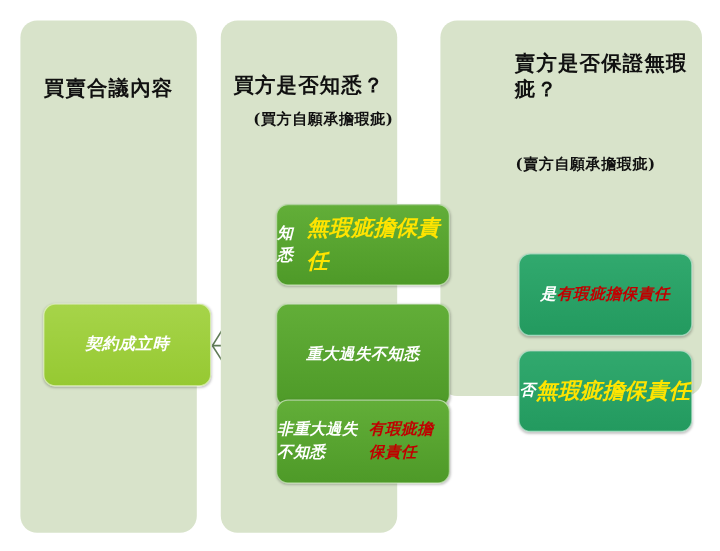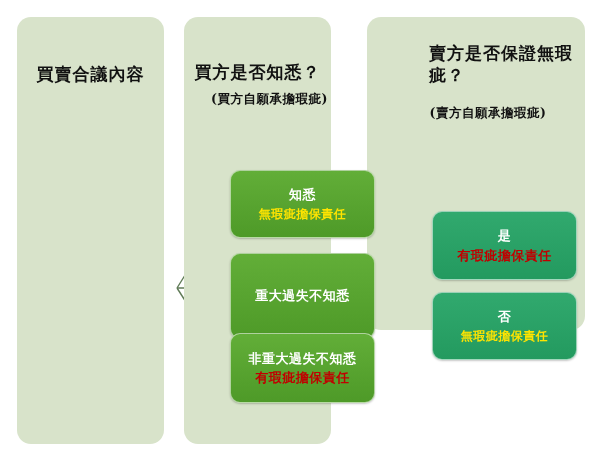--- a/index.html
+++ b/index.html
@@ -60,45 +60,45 @@
     right: 0;
     color: #111111;
     font-family: "DejaVu Serif", "Liberation Serif", serif;
     font-weight: 700;
     text-align: center;
     font-size: 12.5px;
     letter-spacing: 0.5px;
     padding-left: 24px;
   }
   #panel-2 .panel-sub { top: 74px; }
-  #panel-3 .panel-sub { top: 88px; }
+  #panel-3 .panel-sub { top: 112px; }
 
   
   .node {
     position: absolute;
     border-radius: 10px;
     box-sizing: border-box;
     display: flex;
-    flex-direction: column;
     align-items: center;
     justify-content: center;
     font-family: "DejaVu Serif", "Liberation Serif", serif;
     font-weight: 700;
     letter-spacing: 0.5px;
     box-shadow: 0 1px 2px rgba(0,0,0,0.22);
     border: 1px solid rgba(255,255,255,0.55);
+    font-style: italic;
   }
   .node .line-main {
     color: #ffffff;
     font-size: 13px;
     line-height: 1.5;
   }
   .node .line-yellow {
     color: #ffe400;
-    font-size: 12px;
+    font-size: 18px;
     line-height: 1.5;
   }
   .node .line-red {
     color: #c00000;
     font-size: 13px;
     line-height: 1.5;
   }
 
   
   #node-start {
@@ -156,20 +156,23 @@
   <div class="panel" id="panel-2">
     <div class="panel-title">買方是否知悉？</div>
     <div class="panel-sub">(買方自願承擔瑕疵)</div>
   </div>
 
   <div class="panel" id="panel-3">
     <div class="panel-title">賣方是否保證無瑕疵？</div>
     <div class="panel-sub">(賣方自願承擔瑕疵)</div>
   </div>
 
+  <div class="node" id="node-start">
+    <div class="line-main">契約成立時</div>
+  </div>
 
   <div class="node node-mid" id="node-know">
     <div class="line-main">知悉</div>
     <div class="line-yellow">無瑕疵擔保責任</div>
   </div>
 
   <div class="node node-mid" id="node-gross">
     <div class="line-main">重大過失不知悉</div>
   </div>
 

